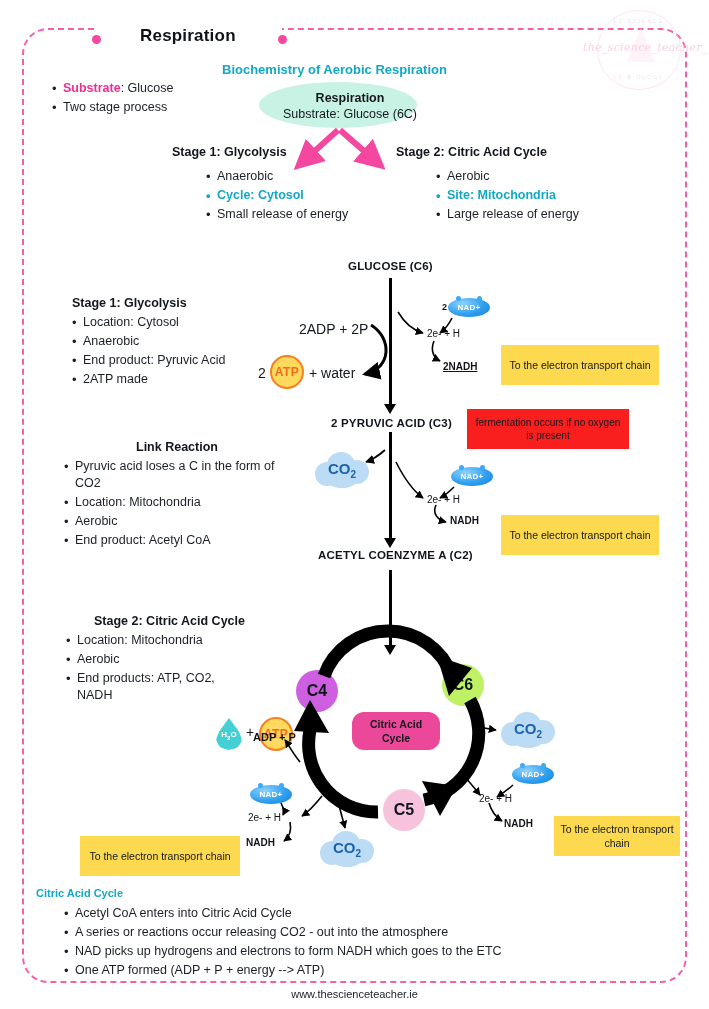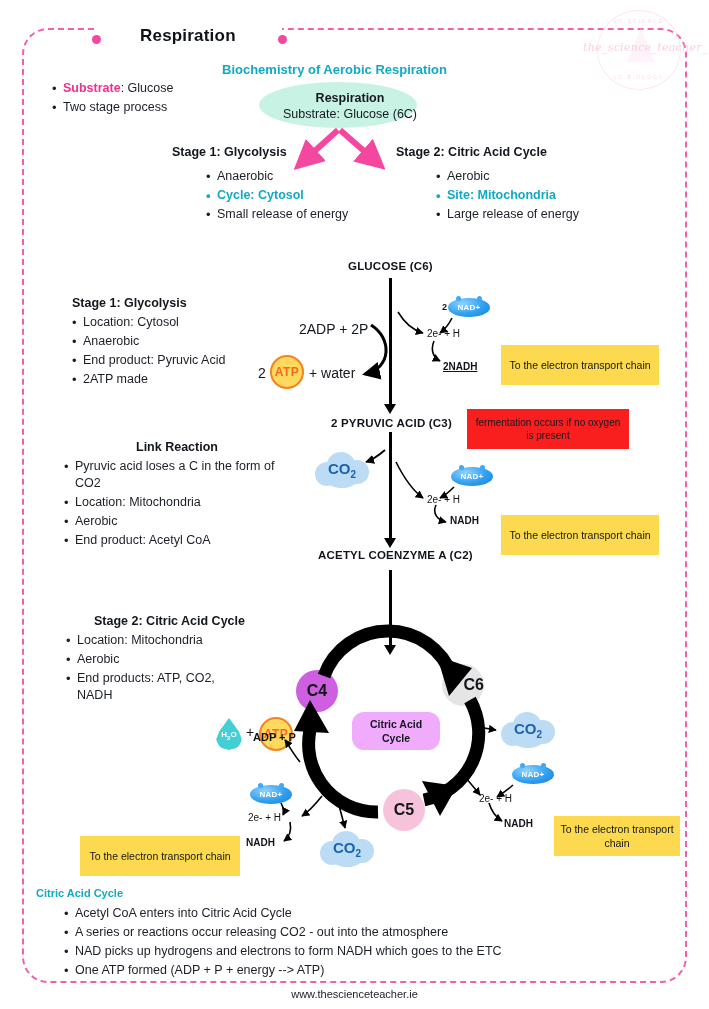--- a/index.html
+++ b/index.html
@@ -308,26 +308,26 @@
 
   
   .cnode {
     position: absolute;
     border-radius: 50%;
     text-align: center;
     font-weight: bold;
     color: #111418;
   }
   .cnode.c4 { background: #cd5fe0; width: 42px; height: 42px; line-height: 42px; font-size: 16px; }
-  .cnode.c6 { background: #e5e5e5; width: 42px; height: 42px; line-height: 42px; font-size: 16px; text-align: right; }
+  .cnode.c6 { background: #bef264; width: 42px; height: 42px; line-height: 42px; font-size: 16px; }
   .cnode.c5 { background: #f7c3dc; width: 42px; height: 42px; line-height: 42px; font-size: 16px; }
 
   .cac-center {
     position: absolute;
-    background: #f0abfc;
+    background: #ec4899;
     border-radius: 12px;
     text-align: center;
     font-size: 10.5px;
     font-weight: bold;
     color: #12161c;
     line-height: 14px;
     display: flex;
     align-items: center;
     justify-content: center;
   }

